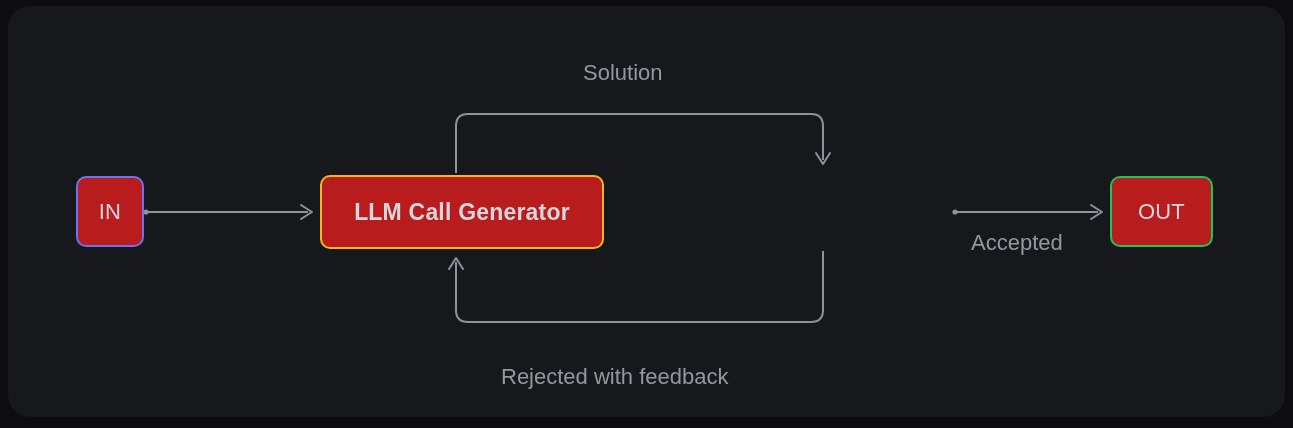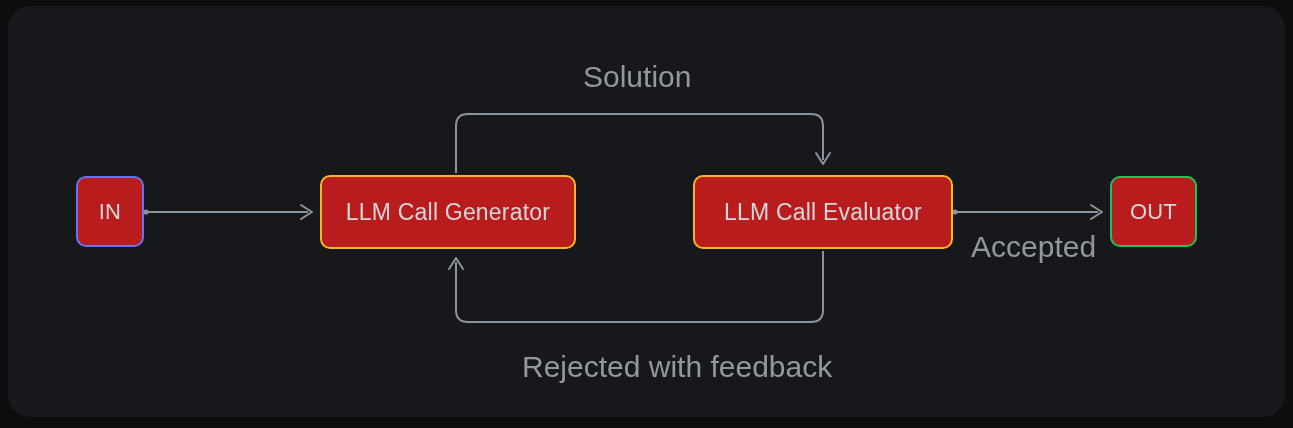--- a/index.html
+++ b/index.html
@@ -55,53 +55,53 @@
     left: 76px;
     top: 176px;
     width: 68px;
     height: 71px;
     border: 2px solid #6c71f5;
     font-size: 22px;
   }
   #node-generator {
     left: 320px;
     top: 175px;
-    width: 256px;
+    width: 284px;
     height: 74px;
     border: 2px solid #f5b721;
+    font-weight: bold;
   }
   #node-evaluator {
     left: 693px;
     top: 175px;
     width: 260px;
     height: 74px;
     border: 2px solid #f5b721;
   }
   #node-out {
     left: 1110px;
     top: 176px;
-    width: 87px;
+    width: 103px;
     height: 71px;
     border: 2px solid #21c25a;
     font-size: 22px;
   }
   .edge-label {
     position: absolute;
     color: #93989f;
-    font-size: 30px;
+    font-size: 22px;
     white-space: nowrap;
   }
   #label-solution {
     left: 583px;
     top: 60px;
   }
   #label-rejected {
     left: 501px;
-    top: 350px;
-    margin-left: 21px;
+    top: 364px;
   }
   #label-accepted {
     left: 971px;
     top: 230px;
     text-align: center;
   }
 </style>
 </head>
 <body>
 
@@ -135,23 +135,20 @@
   </svg>
 
   <div class="node" id="node-in">
     <span class="node-label">IN</span>
   </div>
 
   <div class="node" id="node-generator">
     <span class="node-label">LLM Call Generator</span>
   </div>
 
-  <div class="node" id="node-evaluator">
-    <span class="node-label">LLM Call Evaluator</span>
-  </div>
 
   <div class="node" id="node-out">
     <span class="node-label">OUT</span>
   </div>
 
   <div class="edge-label" id="label-solution">Solution</div>
 
   <div class="edge-label" id="label-rejected">Rejected with feedback</div>
 
   <div class="edge-label" id="label-accepted">Accepted</div>

